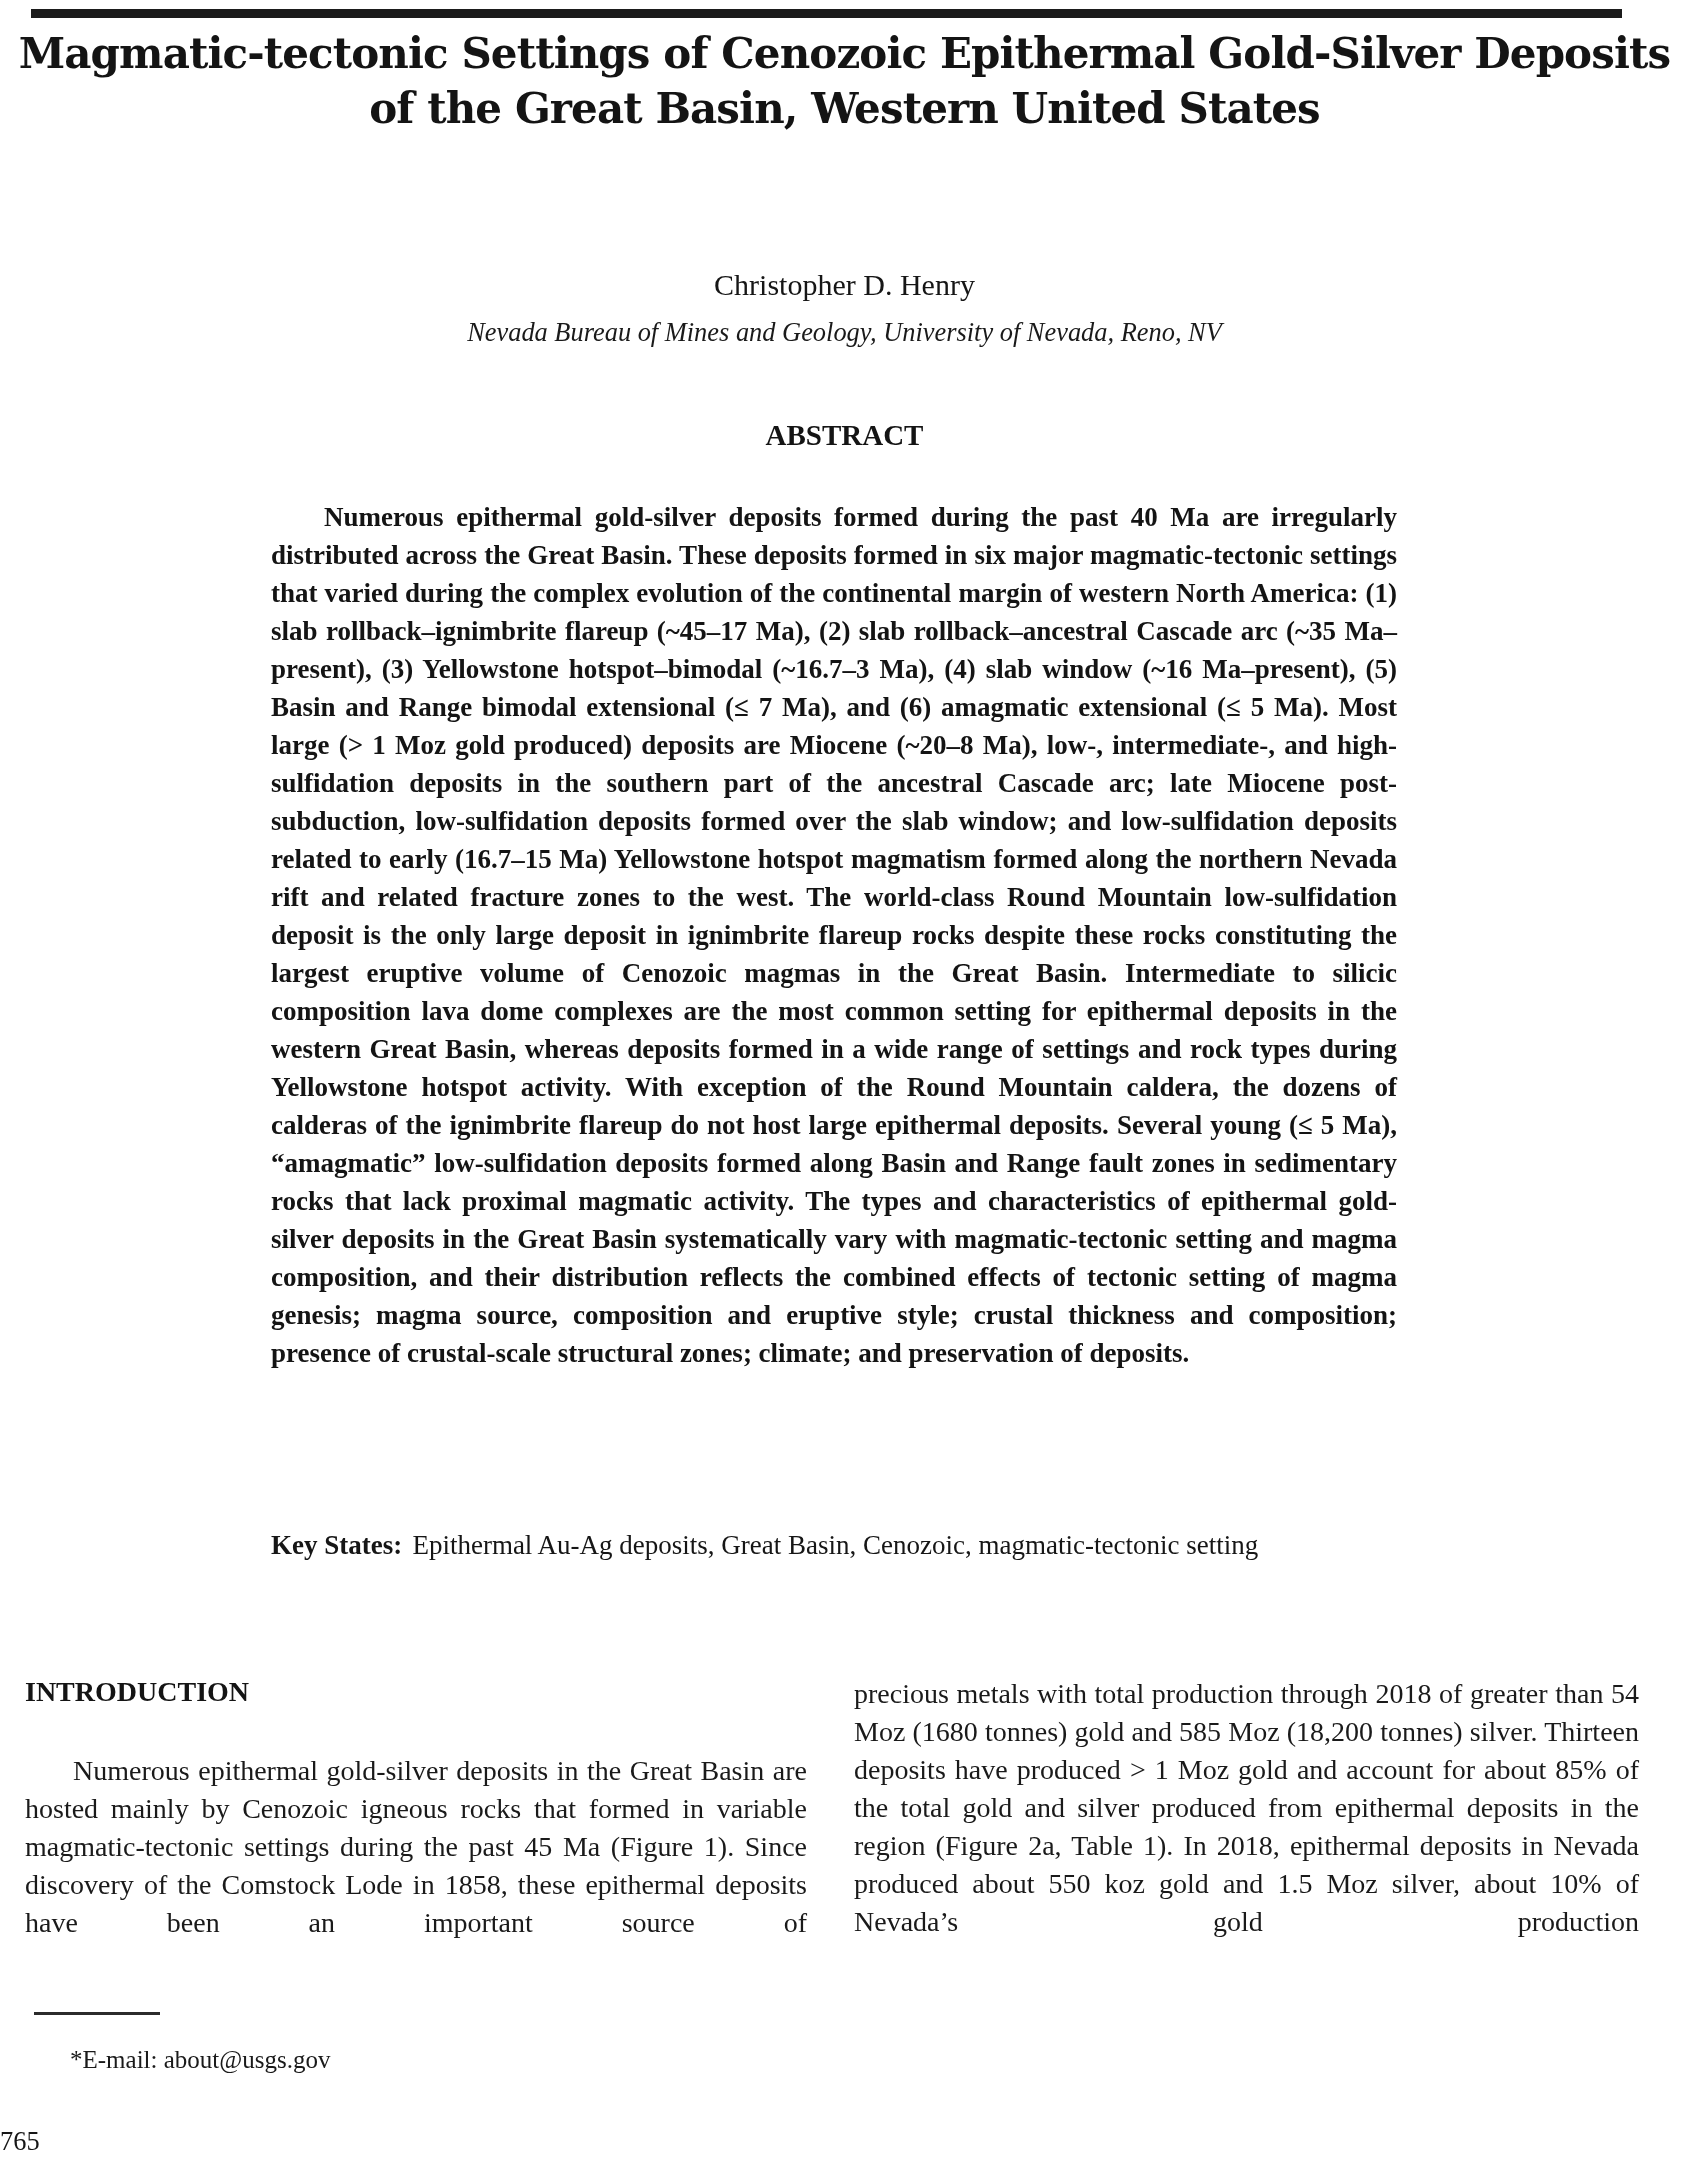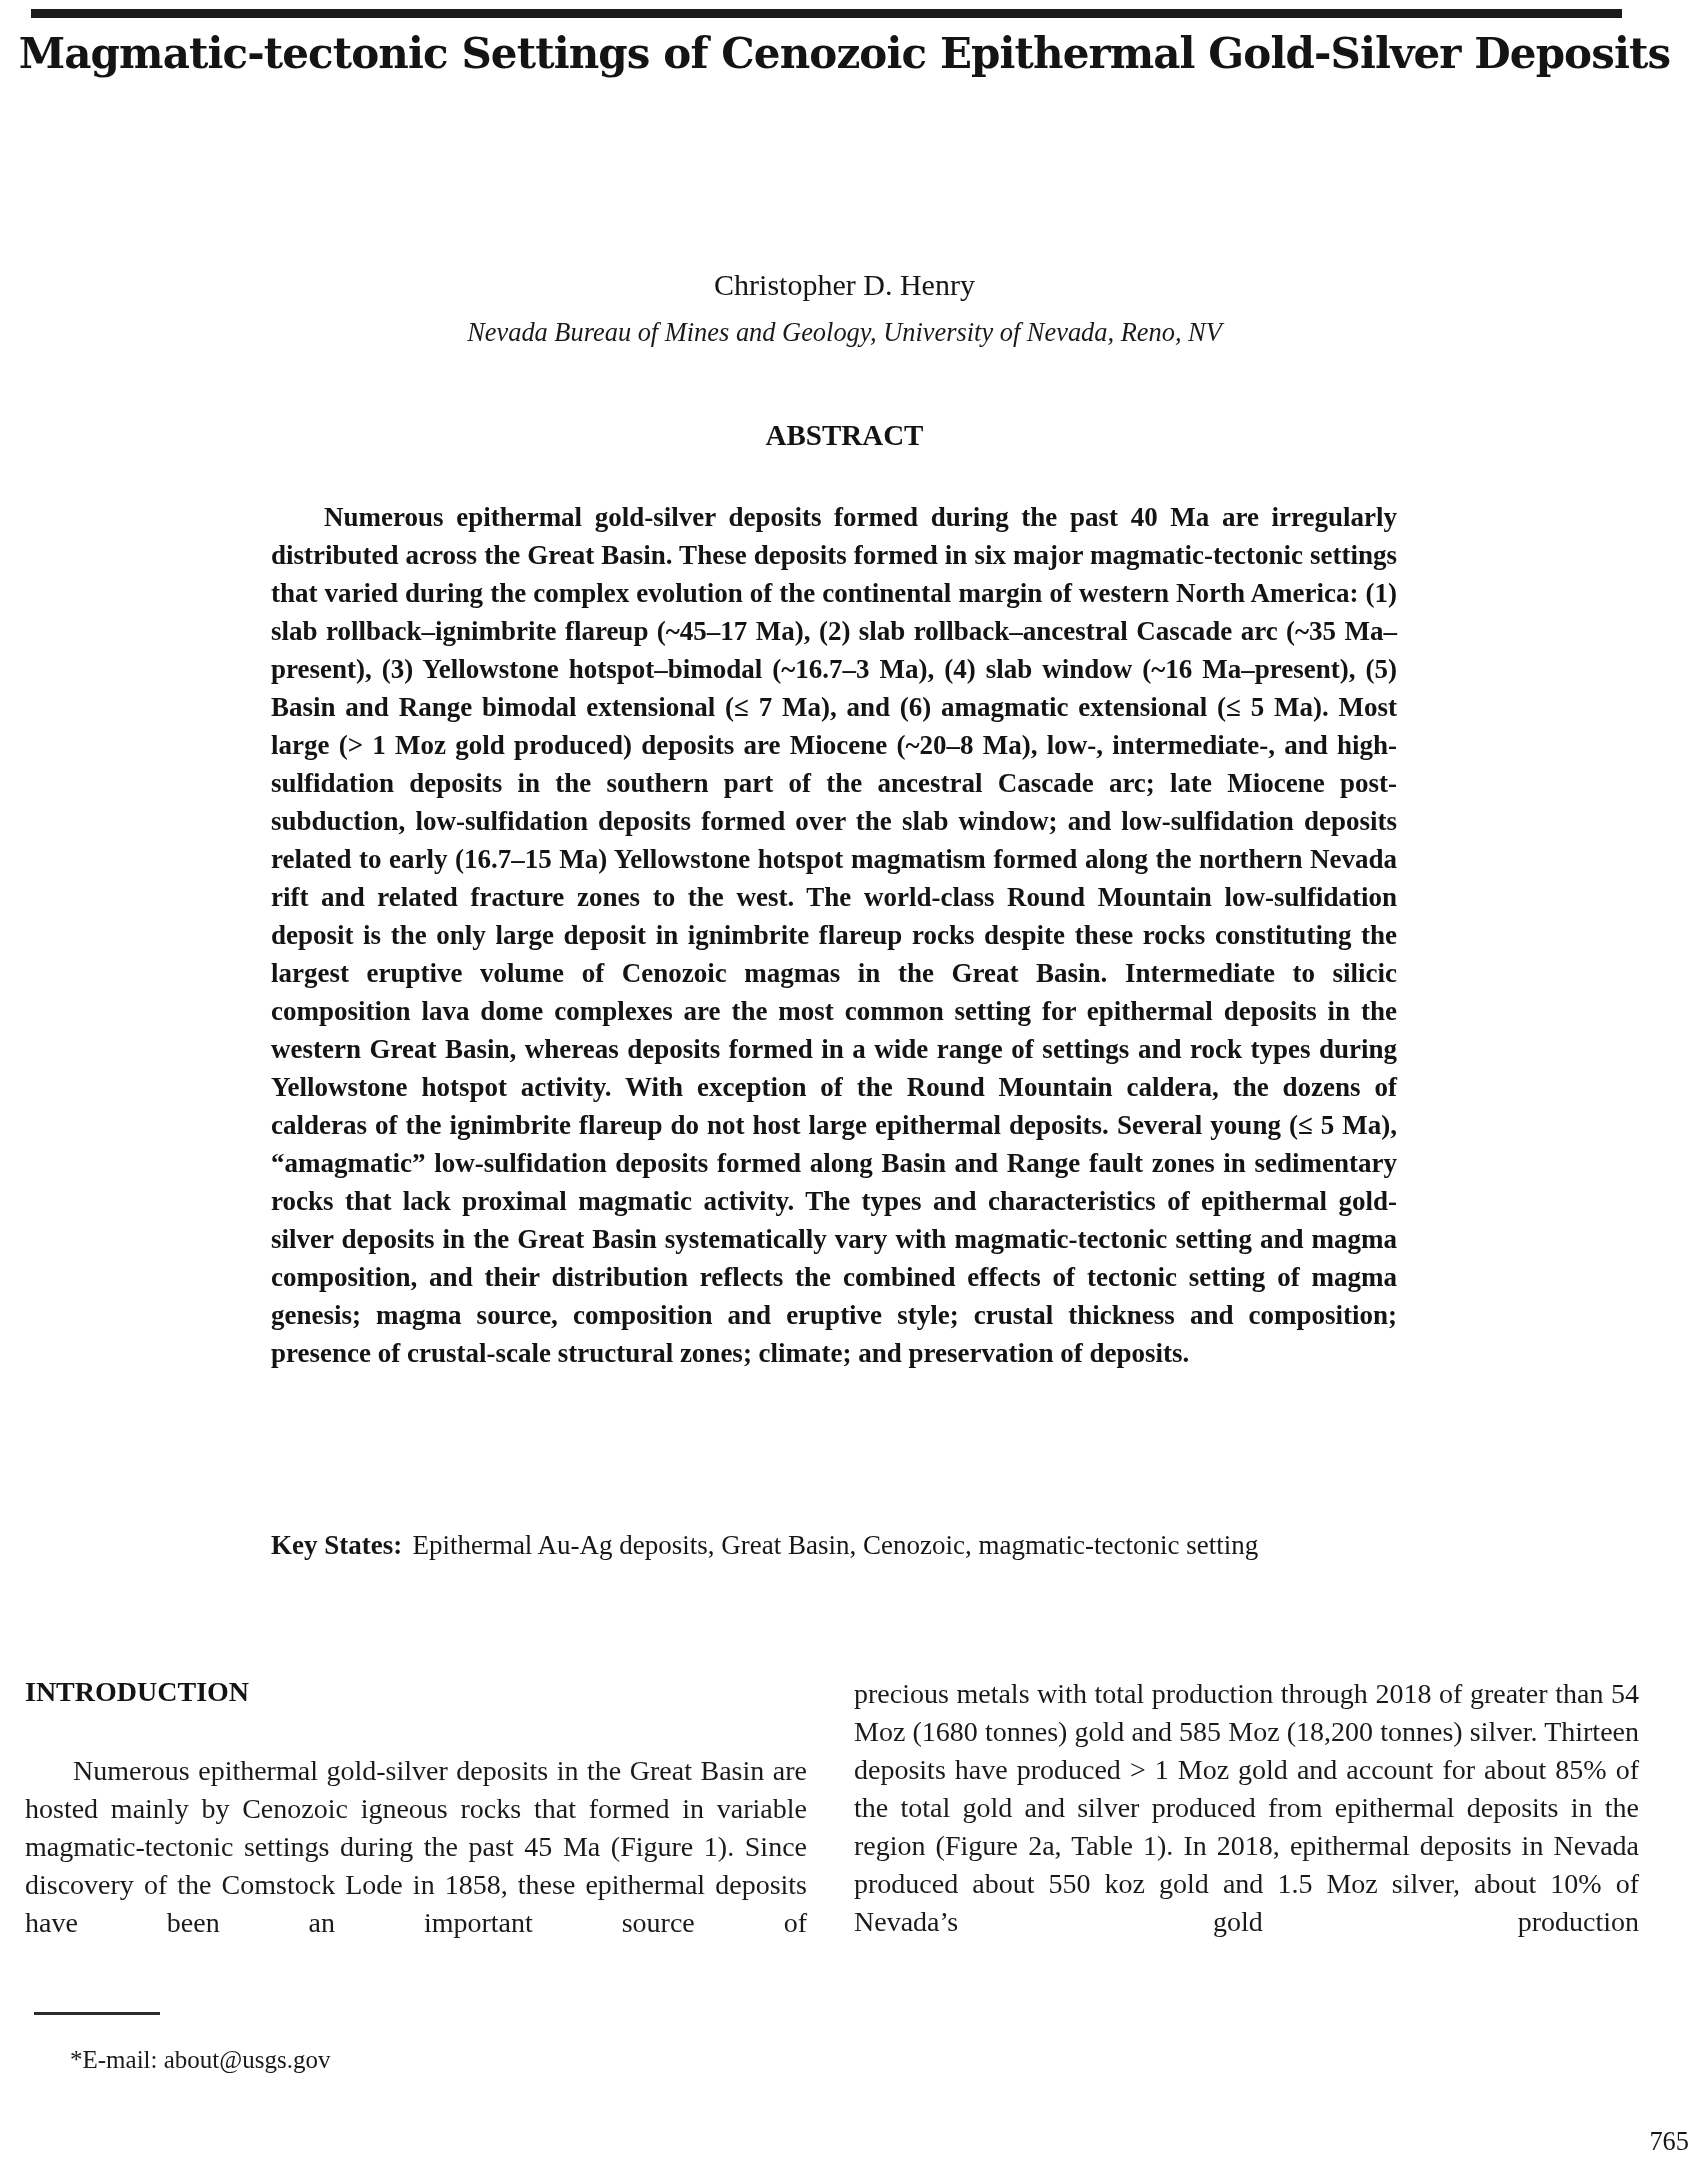--- a/index.html
+++ b/index.html
@@ -164,34 +164,35 @@
     font-size: 25px;
     color: #1a1a1a;
   }
 
   
   .page-number {
     position: absolute;
     top: 2126px;
     left: 0;
     width: 100%;
-    text-align: right;
+    text-align: left;
     font-size: 26.4px;
     color: #161616;
   }
 </style>
 </head>
 <body>
 
 <div class="page">
 
   <div class="top-bar"></div>
 
   <h1 class="title">
     <span class="title-line">Magmatic-tectonic Settings of Cenozoic Epithermal Gold-Silver Deposits</span>
+    <span class="title-line">of the Great Basin, Western United States</span>
   </h1>
 
 
   <div class="author-name author2-name">Christopher D. Henry</div>
   <div class="author-affiliation author2-affiliation">Nevada Bureau of Mines and Geology, University of Nevada, Reno, NV</div>
 
   <h2 class="abstract-heading">ABSTRACT</h2>
 
   <p class="abstract-text">Numerous epithermal gold-silver deposits formed during the past 40 Ma are irregularly distributed across the Great Basin. These deposits formed in six major magmatic-tectonic settings that varied during the complex evolution of the continental margin of western North America: (1) slab rollback–ignimbrite flareup (~45–17 Ma), (2) slab rollback–ancestral Cascade arc (~35 Ma–present), (3) Yellowstone hotspot–bimodal (~16.7–3 Ma), (4) slab window (~16 Ma–present), (5) Basin and Range bimodal extensional (≤ 7 Ma), and (6) amagmatic extensional (≤ 5 Ma). Most large (&gt; 1 Moz gold produced) deposits are Miocene (~20–8 Ma), low-, intermediate-, and high-sulfidation deposits in the southern part of the ancestral Cascade arc; late Miocene post-subduction, low-sulfidation deposits formed over the slab window; and low-sulfidation deposits related to early (16.7–15 Ma) Yellowstone hotspot magmatism formed along the northern Nevada rift and related fracture zones to the west. The world-class Round Mountain low-sulfidation deposit is the only large deposit in ignimbrite flareup rocks despite these rocks constituting the largest eruptive volume of Cenozoic magmas in the Great Basin. Intermediate to silicic composition lava dome complexes are the most common setting for epithermal deposits in the western Great Basin, whereas deposits formed in a wide range of settings and rock types during Yellowstone hotspot activity. With exception of the Round Mountain caldera, the dozens of calderas of the ignimbrite flareup do not host large epithermal deposits. Several young (≤ 5 Ma), “amagmatic” low-sulfidation deposits formed along Basin and Range fault zones in sedimentary rocks that lack proximal magmatic activity. The types and characteristics of epithermal gold-silver deposits in the Great Basin systematically vary with magmatic-tectonic setting and magma composition, and their distribution reflects the combined effects of tectonic setting of magma genesis; magma source, composition and eruptive style; crustal thickness and composition; presence of crustal-scale structural zones; climate; and preservation of deposits.</p>
 

